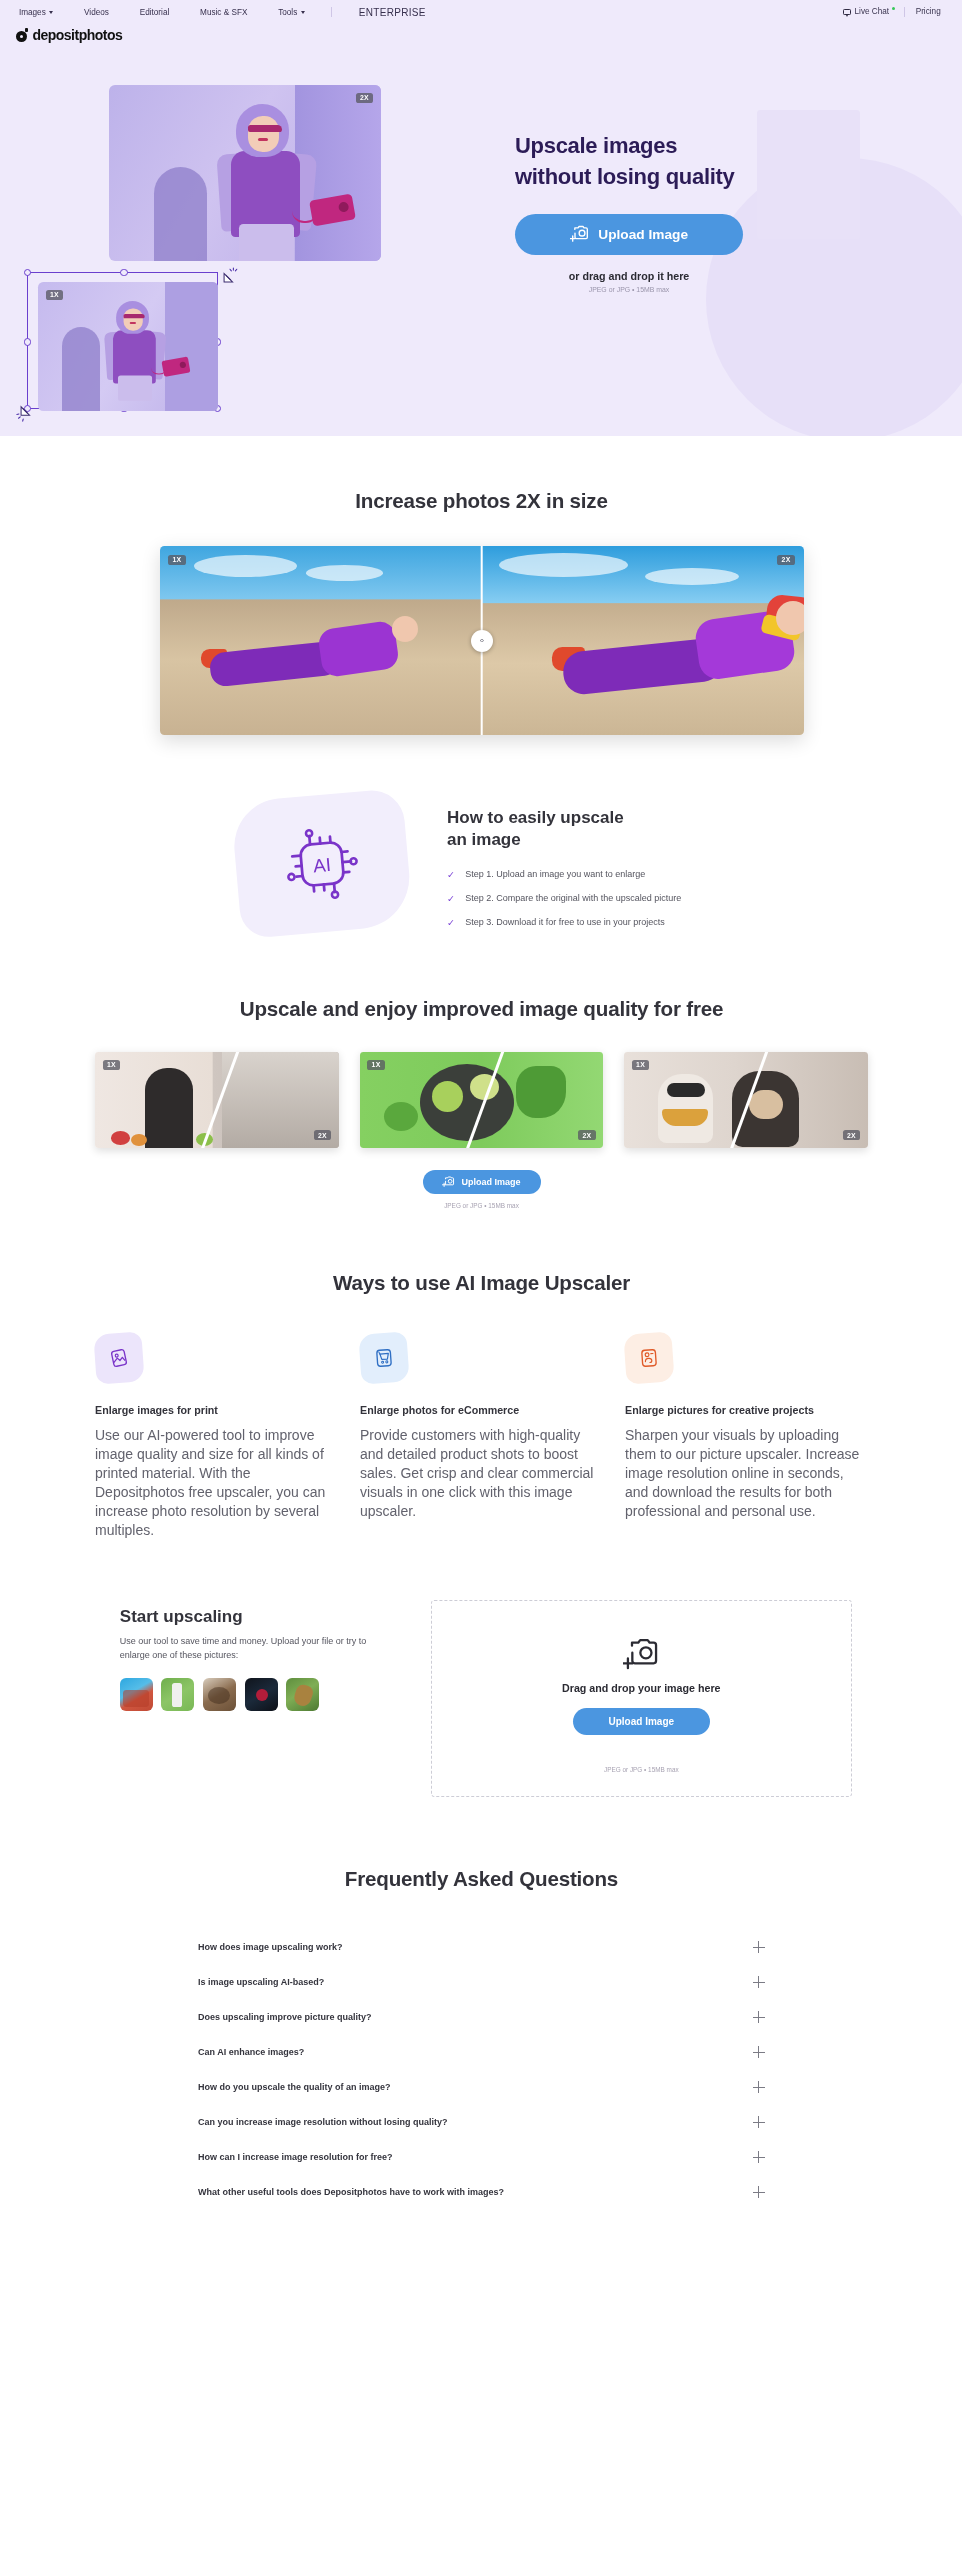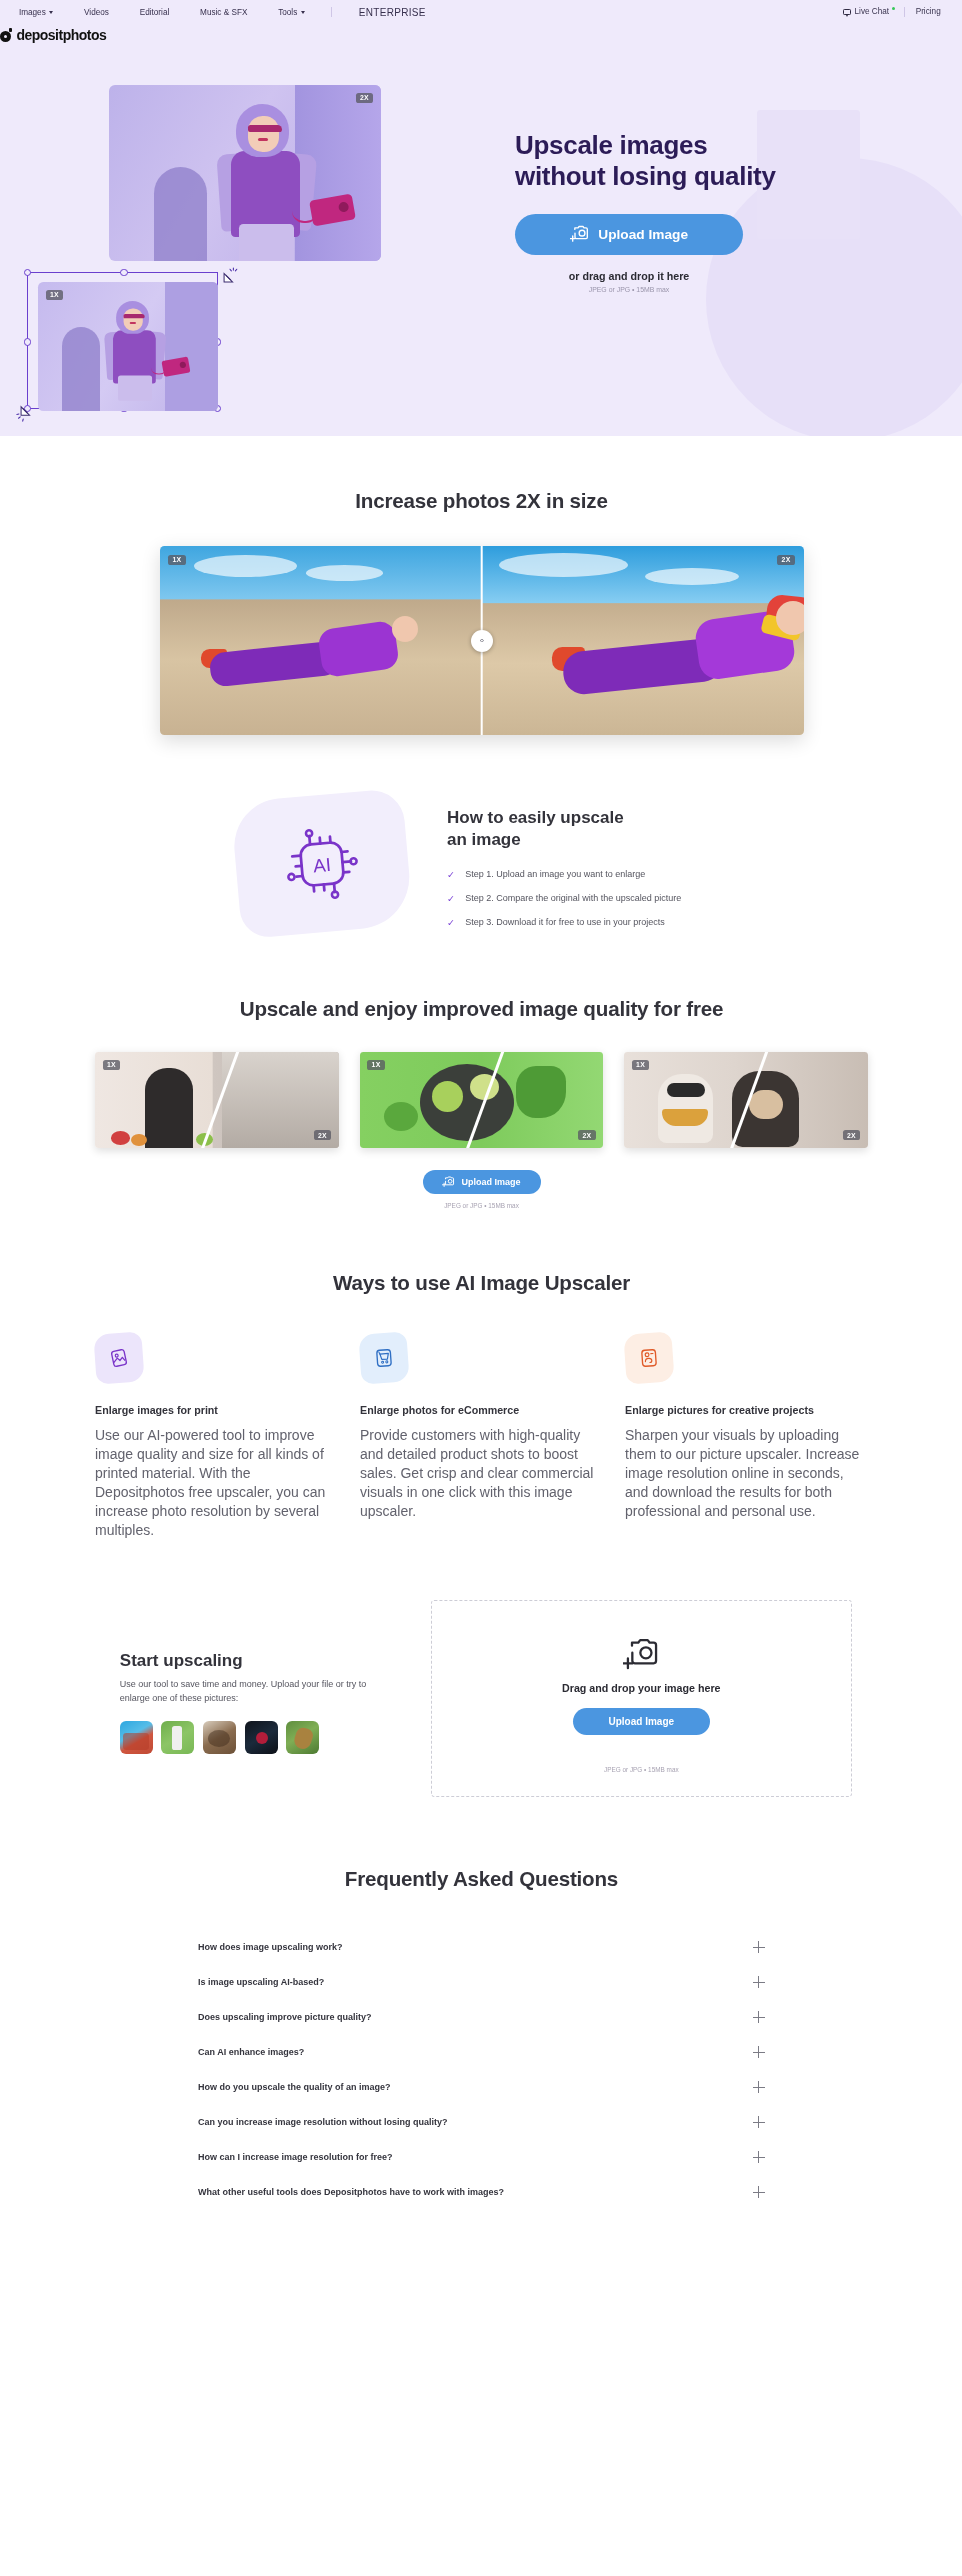--- a/index.html
+++ b/index.html
@@ -62,21 +62,21 @@
   }
   .vdivider { width: 0.9px; height: 10.3px; background: #cfc6e6; }
   .pricing-link { padding: 0 10.3px 0 10.3px; cursor: pointer; }
 
   
   .logobar {
     background: #efeafb;
     height: 22px;
     display: flex;
     align-items: center;
-    padding-left: 0;
+    padding-left: 16px;
   }
   .logo { display: flex; align-items: center; gap: 3.4px; cursor: pointer; }
   .logo-mark { position: relative; width: 13px; height: 13.7px; }
   .logo-mark .sq {
     position: absolute; right: 0.9px; top: 0; width: 3.6px; height: 3.6px;
     background: #111; border-radius: 0.9px;
   }
   .logo-mark .circ {
     position: absolute; left: 0; bottom: 0; width: 11px; height: 11px;
     border-radius: 50%; background: #111;
@@ -172,21 +172,21 @@
   }
   .cursor svg { display:block; }
   .cursor-big { left: 219px; top: 219px; }
   .cursor-small { left: 15.5px; top: 354px; }
 
   .hero-copy {
     padding-top: 84px;
     width: 395px;
   }
   .hero-title {
-    font-size: 26px; line-height: 31px; font-weight: 700; color: #2c1c57;
+    font-size: 22px; line-height: 31px; font-weight: 700; color: #2c1c57;
     letter-spacing: -0.3px;
   }
   .btn-upload {
     margin-top: 22px;
     width: 228px; height: 41px;
     background: #4b96e0; color: #fff;
     border: none; border-radius: 22px;
     font-size: 13.7px; font-weight: 700;
     display: flex; align-items: center; justify-content: center; gap: 9.4px;
     cursor: pointer;
@@ -366,21 +366,21 @@
     font-size: 10.7px; font-weight: 700; color: #33333b; line-height: 15.5px;
   }
   .way-text {
     margin-top: 7.7px;
     font-size: 14px; color: #62626d; line-height: 19px;
   }
 
   
   .sec-start {
     margin-top: 60px;
-    display: flex; justify-content: center; gap: 45px; align-items: center;
+    display: flex; justify-content: center; gap: 45px; 
     padding-left: 8.6px;
   }
   .start-copy { width: 266px; padding-top: 6.9px; }
   .start-title { font-size: 17px; font-weight: 700; color: #33333b; }
   .start-text { margin-top: 7.7px; font-size: 9px; color: #55555f; line-height: 13.7px; }
   .thumbs { margin-top: 15.5px; display: flex; gap: 8.6px; }
   .thumb { width: 33px; height: 33px; border-radius: 6px; overflow:hidden; cursor:pointer; position:relative;}
   .t1 { background: linear-gradient(150deg,#2da7e0 0%,#56bde8 40%,#d0563f 60%,#c04a35 100%); }
   .t1:after{content:"";position:absolute;left:3.4px;top:12px;width:26px;height:17px;background:rgba(180,60,40,.55);border-radius:3.4px;}
   .t2 { background: linear-gradient(150deg,#6fae4c 0%,#8cc566 50%,#79b855 100%); }

